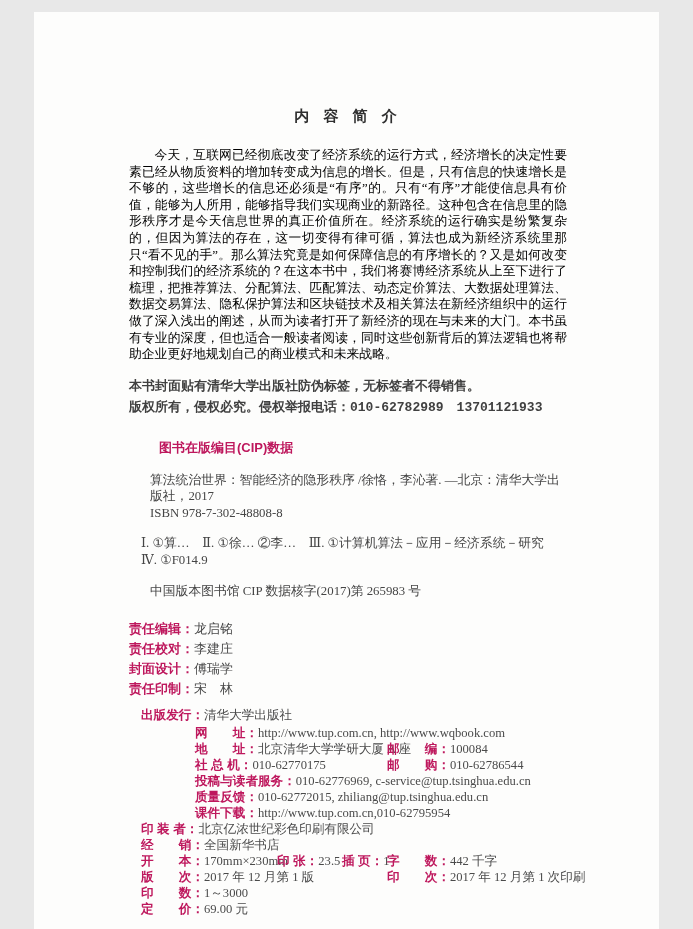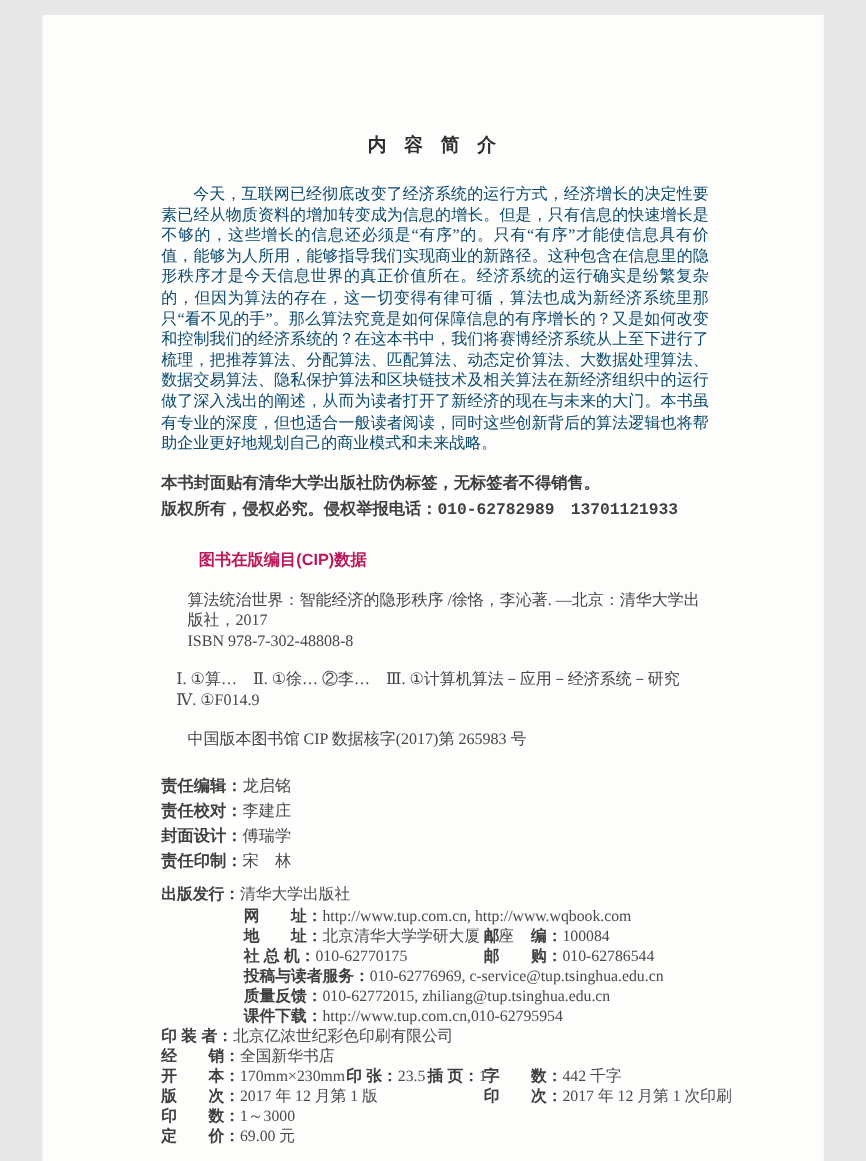--- a/index.html
+++ b/index.html
@@ -25,21 +25,21 @@
     font-size: 15px;
     letter-spacing: 5px;
     color: #2f2f2f;
   }
   .intro {
     margin-top: 21px;
     font-size: 12.8px;
     line-height: 16.6px;
     text-align: justify;
     text-indent: 2em;
-    color: #0c4a6e;
+    color: #000000;
   }
   .notice {
     margin-top: 12px;
     font-family: Liberation Mono, monospace;
     font-weight: 700;
     font-size: 13px;
     line-height: 21px;
     color: #404040;
   }
   .cip-heading {
@@ -59,30 +59,30 @@
   .cip-class { margin-top: 14px; padding-left: 12px; font-size: 12.8px; }
   .cip-registry { margin-top: 15px; padding-left: 21px; font-size: 12.8px; }
 
   .staff-block { margin-top: 19px; }
   .staff-row { height: 20px; line-height: 20px; font-size: 13px; }
 
   .pub-block { margin-top: 6px; }
   .row { position: relative; height: 16px; line-height: 16px; font-size: 12.6px; white-space: nowrap; }
   .row.tall { height: 20px; line-height: 20px; }
   .pair { position: absolute; top: 0; white-space: nowrap; }
-  .p0   { left: 0; }
+  .p0   { left: 12px; }
   .ind  { left: 66px; }
   .c148 { left: 148px; }
   .c213 { left: 213px; }
   .c258 { left: 258px; }
 
   .lbl {
     font-family: "Liberation Sans", "DejaVu Sans", sans-serif;
     font-weight: 700;
-    color: #404040;
+    color: #be185d;
   }
   .val { color: #4a4a4a; }
 
   .rule {
     margin-top: 12px;
     border-top: 2px solid #3a3a3a;
     height: 0;
   }
   .product-row { margin-top: 8px; height: 18px; line-height: 18px; font-size: 13px; }
 </style>

